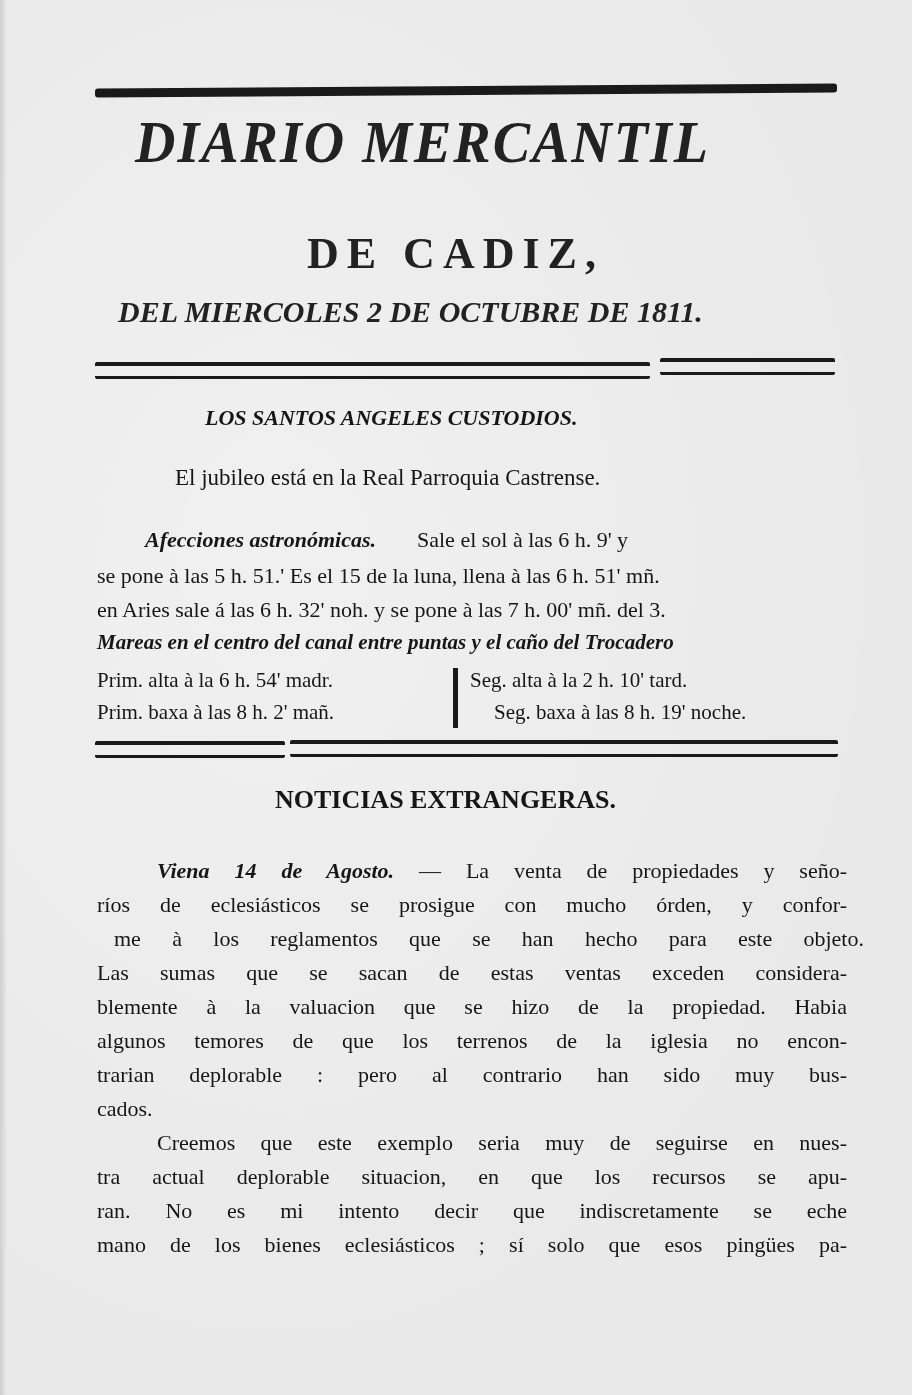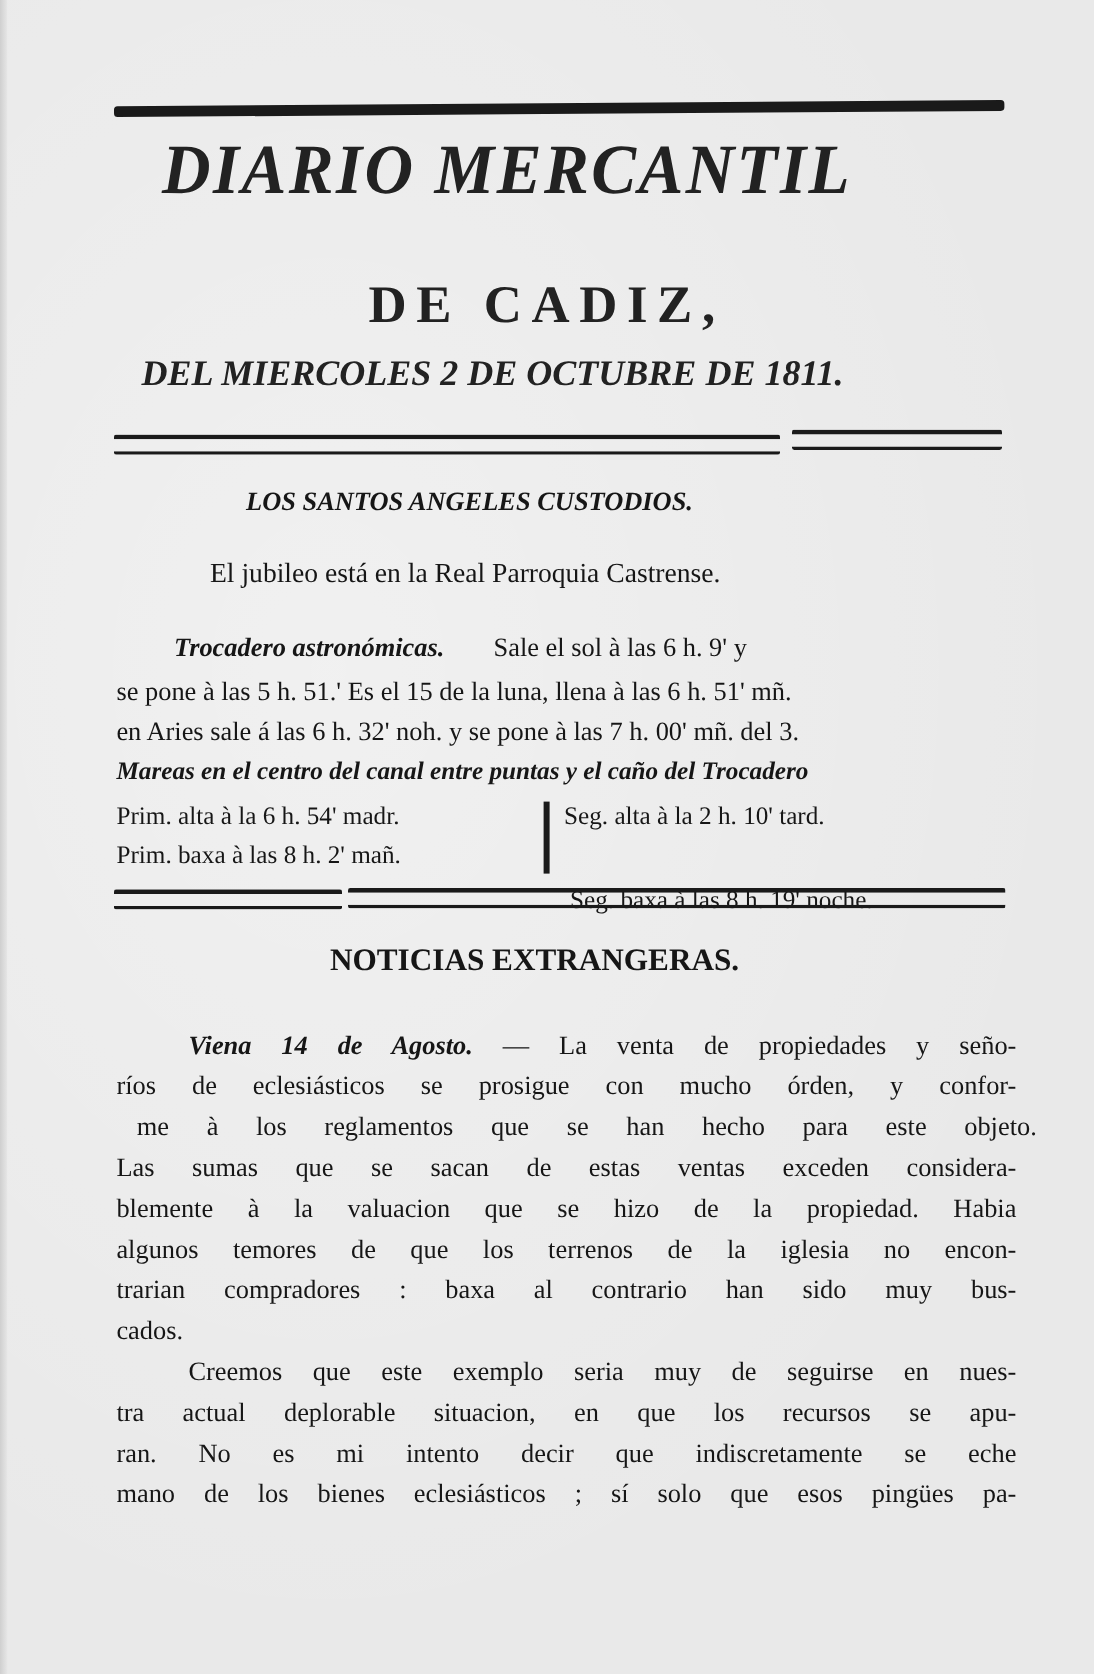--- a/index.html
+++ b/index.html
@@ -76,51 +76,51 @@
   <div class="line subtitle">DE CADIZ,</div>
   <div class="line dateline">DEL MIERCOLES 2 DE OCTUBRE DE 1811.</div>
 
   <div class="rule double" style="left:95px; top:362px; width:555px;"></div>
   <div class="rule double" style="left:660px; top:358px; width:175px;"></div>
 
   <div class="line saints">LOS SANTOS ANGELES CUSTODIOS.</div>
   <div class="line jubilee">El jubileo está en la Real Parroquia Castrense.</div>
 
   <div class="line body-line" style="left:145px; top:527px;">
-    <span class="it">Trocadero astronómicas.</span>
+    <span class="it">Afecciones astronómicas.</span>
     <span style="display:inline-block; width:30px;"></span>
     <span>Sale el sol à las 6 h. 9' y</span>
   </div>
   <div class="line body-line" style="top:563px;">se pone à las 5 h. 51.' Es el 15 de la luna, llena à las 6 h. 51' mñ.</div>
   <div class="line body-line" style="top:597px;">en Aries sale á las 6 h. 32' noh. y se pone à las 7 h. 00' mñ. del 3.</div>
 
   <div class="line body-line it" style="top:630px; font-size:21px;">Mareas en el centro del canal entre puntas y el caño del Trocadero</div>
 
   <div class="line tide" style="left:97px; top:668px;">Prim. alta à la 6 h. 54' madr.</div>
   <div class="line tide" style="left:97px; top:700px;">Prim. baxa à las 8 h. 2' mañ.</div>
   <div class="tide-divider"></div>
   <div class="line tide" style="left:470px; top:668px;">Seg. alta à la 2 h. 10' tard.</div>
-  <div class="line tide" style="left:475px; top:700px;margin-top:38px;">Seg. baxa à las 8 h. 19' noche.</div>
+  <div class="line tide" style="left:494px; top:700px;">Seg. baxa à las 8 h. 19' noche.</div>
 
   <div class="rule double" style="left:95px; top:741px; width:190px;"></div>
   <div class="rule double" style="left:290px; top:740px; width:548px;"></div>
 
   <div class="line news-heading">NOTICIAS EXTRANGERAS.</div>
 
   <div class="para">
     <div class="para-line indent" style="top:858px; left:157px;">
       <span class="it">Viena 14 de Agosto.</span>
       <span>— La venta de propiedades y seño-</span>
     </div>
     <div class="para-line" style="top:892px;">ríos de eclesiásticos se prosigue con mucho órden, y confor-</div>
     <div class="para-line" style="top:926px;margin-left:17px;">me à los reglamentos que se han hecho para este objeto.</div>
     <div class="para-line" style="top:960px;">Las sumas que se sacan de estas ventas exceden considera-</div>
     <div class="para-line" style="top:994px;">blemente à la valuacion que se hizo de la propiedad. Habia</div>
     <div class="para-line" style="top:1028px;">algunos temores de que los terrenos de la iglesia no encon-</div>
-    <div class="para-line" style="top:1062px;">trarian compradores : baxa al contrario han sido muy bus-</div>
+    <div class="para-line" style="top:1062px;">trarian deplorable : pero al contrario han sido muy bus-</div>
     <div class="para-line last" style="top:1096px;">cados.</div>
   </div>
 
   <div class="para">
     <div class="para-line indent" style="top:1130px;">Creemos que este exemplo seria muy de seguirse en nues-</div>
     <div class="para-line" style="top:1164px;">tra actual deplorable situacion, en que los recursos se apu-</div>
     <div class="para-line" style="top:1198px;">ran. No es mi intento decir que indiscretamente se eche</div>
     <div class="para-line" style="top:1232px;">mano de los bienes eclesiásticos ; sí solo que esos pingües pa-</div>
   </div>
 </div>

